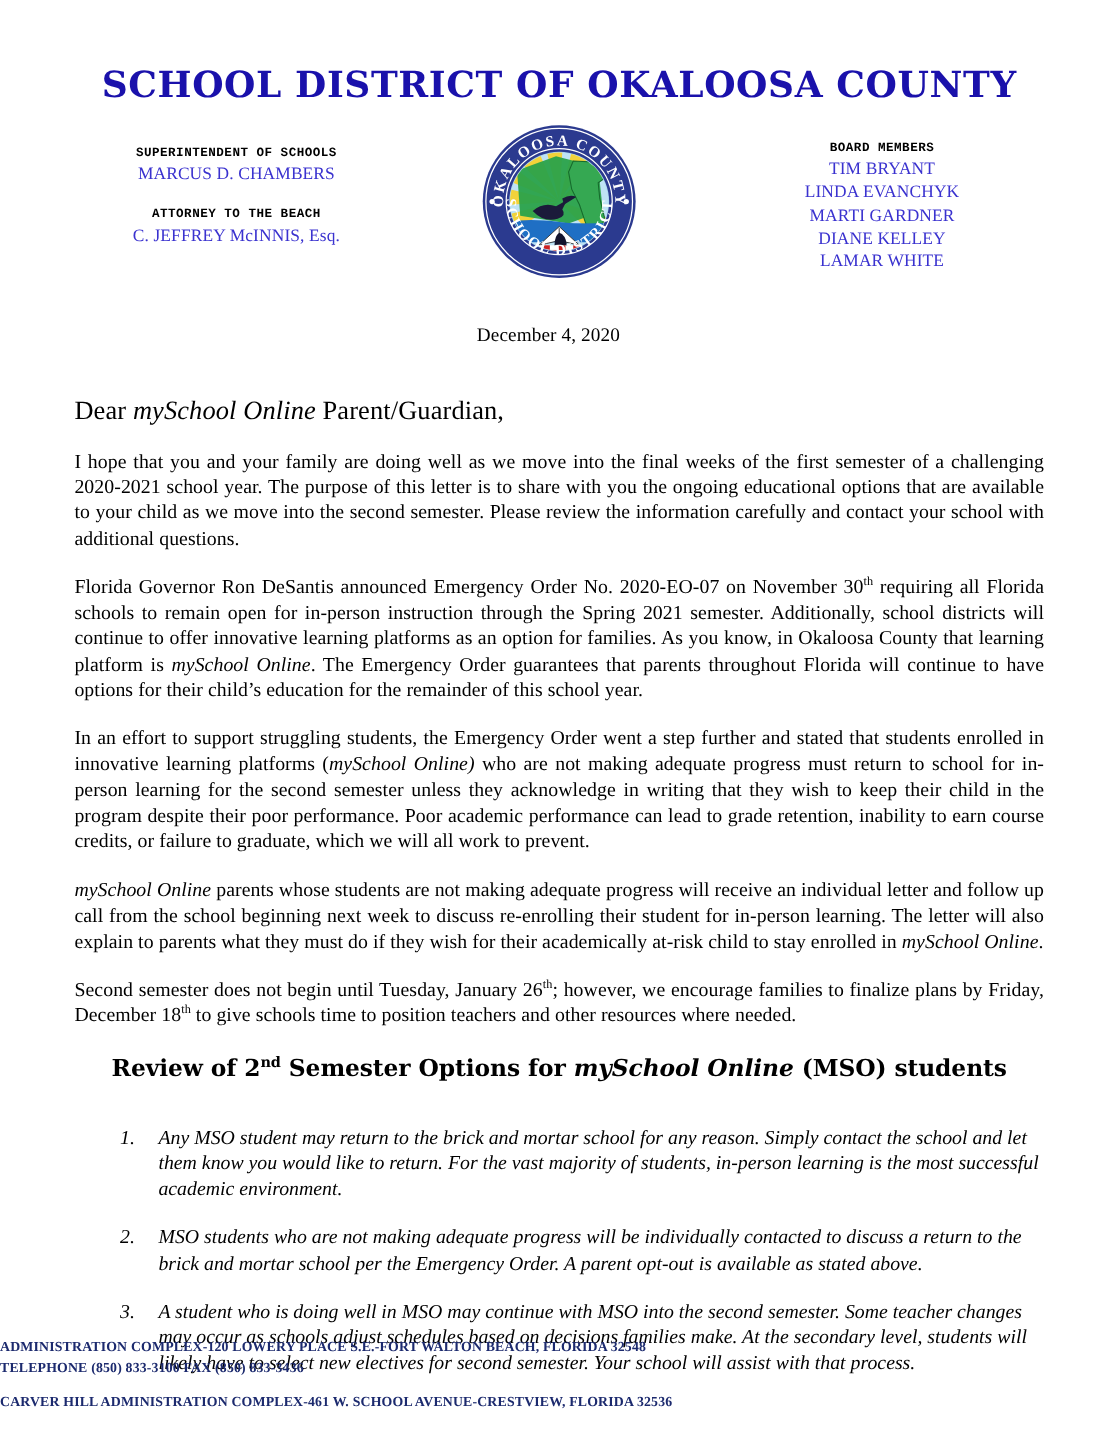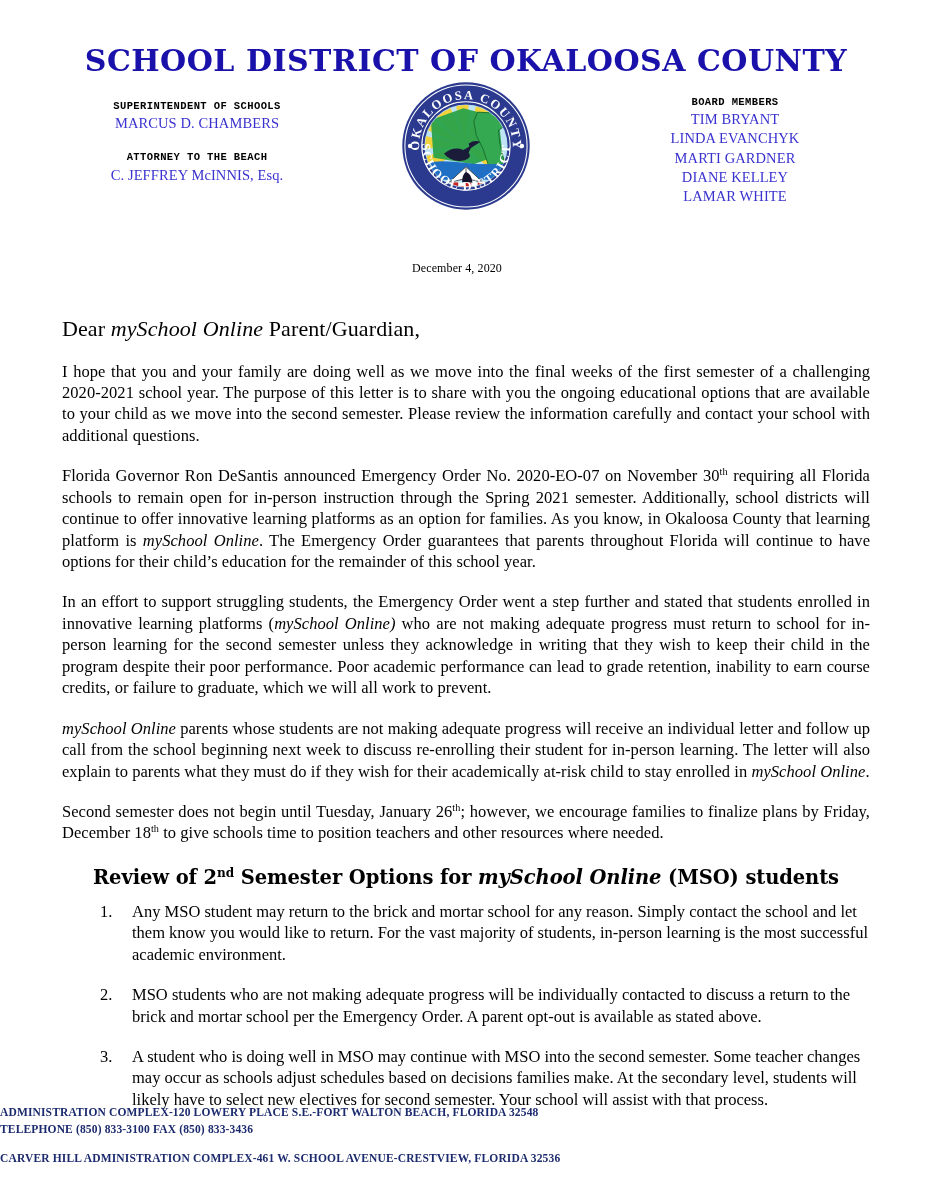--- a/index.html
+++ b/index.html
@@ -24,21 +24,21 @@
   }
 
   
   .masthead-title {
     text-align: center;
     color: #1a11ab;
     font-family: "DejaVu Serif", "Liberation Serif", serif;
     font-weight: bold;
     font-size: 30px;
     letter-spacing: 0.5px;
-    margin: 0;
+    margin: 11px;
     padding-top: 45px;
     line-height: 1.05;
   }
 
   .masthead-row {
     display: flex;
     align-items: flex-start;
     justify-content: space-between;
     padding: 14px 62px 0 62px;
     box-sizing: border-box;
@@ -77,22 +77,22 @@
   .seal {
     width: 130px;
     height: 130px;
     position: relative;
     margin-top: -10px;
   }
 
   
   .date-line {
     text-align: center;
-    font-size: 12px;
-    margin: 16px;
+    font-size: 16px;
+    margin: 4px;
     padding-top: 34px;
     padding-right: 18px;
     letter-spacing: 0.1px;
   }
   .content {
     padding: 0 62px;
     box-sizing: border-box;
   }
   .salutation {
     font-size: 22px;
@@ -112,24 +112,25 @@
   h2.section-heading {
     text-align: center;
     font-family: "DejaVu Serif", "Liberation Serif", serif;
     font-weight: bold;
     font-size: 19.5px;
     margin: 22px 0 0 0;
     letter-spacing: -0.1px;
   }
 
   ol.options-list {
-    margin: 12px 0 0 0;
+    margin: 35px 0 0 0;
     padding-left: 38px;
     list-style: none;
     counter-reset: optitem;
+    font-style: italic;
   }
   ol.options-list > li {
     counter-increment: optitem;
     position: relative;
     font-size: 16.5px;
     line-height: 1.30;
     text-align: left;
     margin-bottom: 19px;
     padding-left: 32px;
   }

